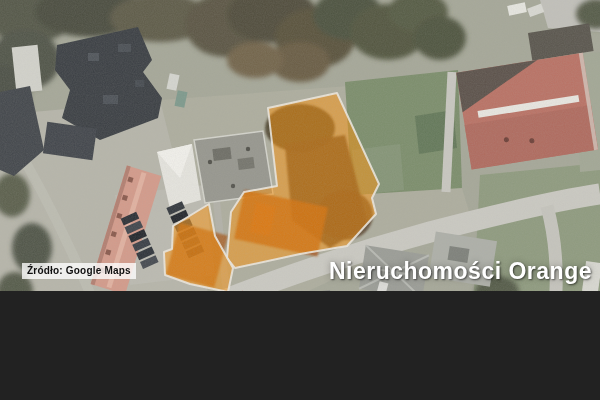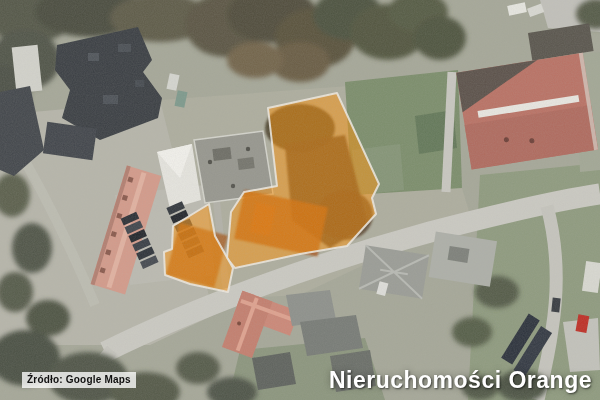--- a/index.html
+++ b/index.html
@@ -1,17 +1,17 @@
 <!DOCTYPE html>
 <html><head>
 <meta charset="utf-8">
 <style>
   html,body{margin:0;padding:0;background:#222;}
   .stage{
-    position:relative;width:600px;height:400px;overflow:hidden;
+    position:relative;width:600px;height:291px;overflow:hidden;
     font-family:"Liberation Sans","DejaVu Sans",sans-serif;
     user-select:none;
   }
   .stage svg{display:block;}
   .attribution{
     position:absolute;left:22px;bottom:12px;
     background:rgba(255,255,255,0.78);
     color:#101010;font-size:10px;font-weight:bold;
     padding:2px 5px;line-height:12px;letter-spacing:.2px;
     white-space:nowrap;

